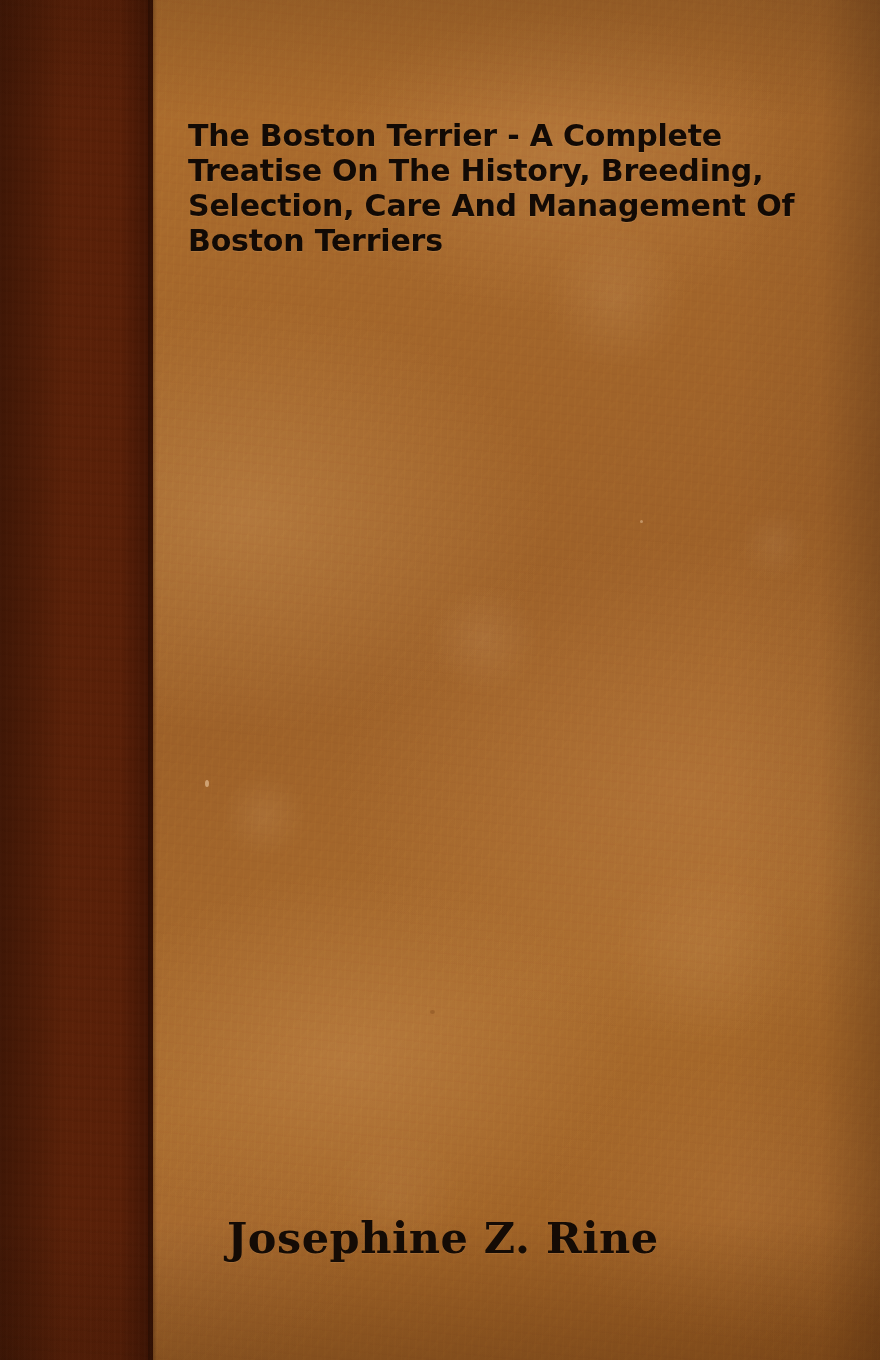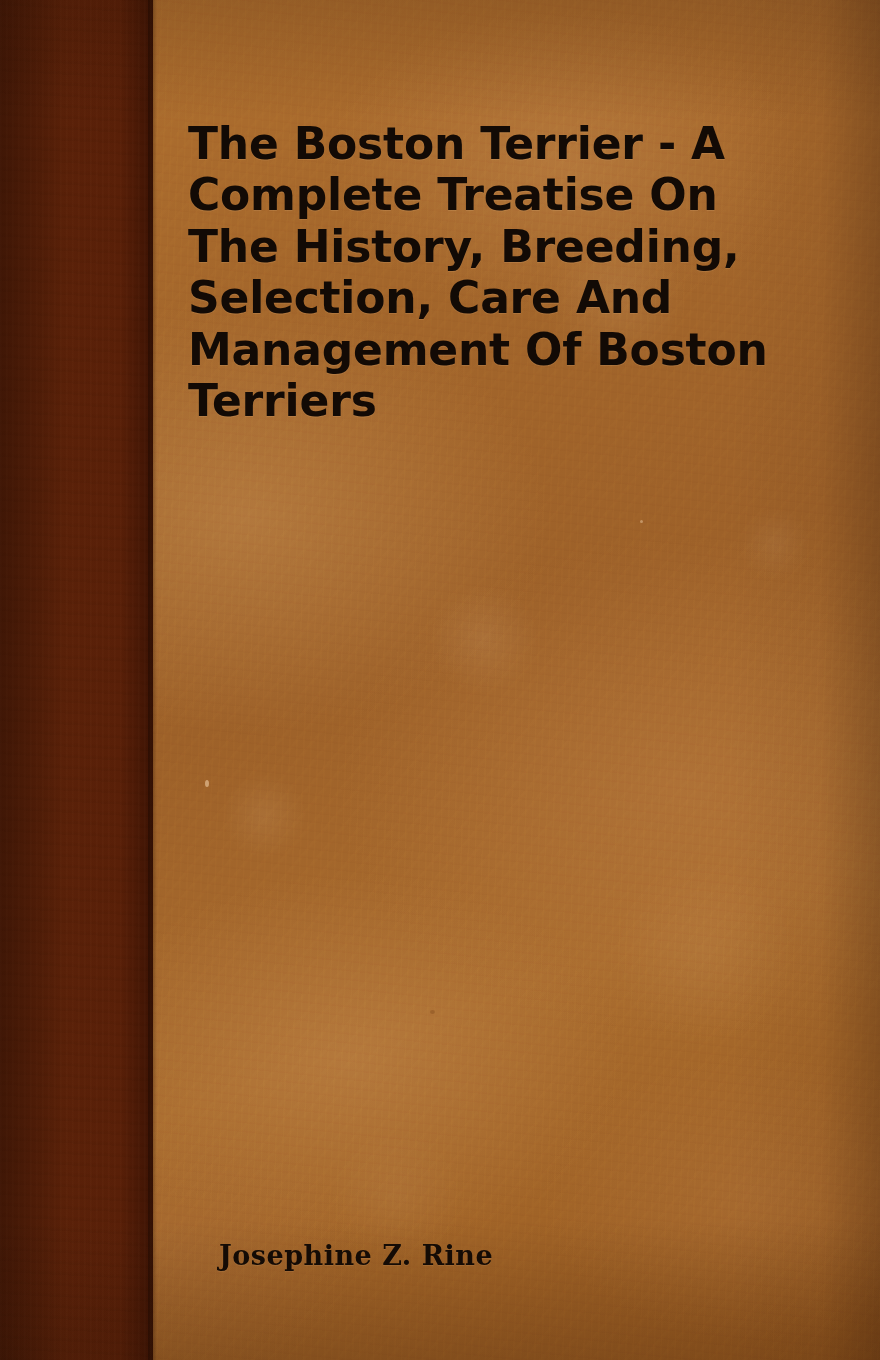--- a/index.html
+++ b/index.html
@@ -91,35 +91,35 @@
   }
   .title {
     position: absolute;
     left: 188px;
     top: 118px;
     width: 632px;
     margin: 0;
     color: #120a05;
     font-family: "DejaVu Sans", sans-serif;
     font-weight: bold;
-    font-size: 44px;
+    font-size: 30px;
     line-height: 1.17;
     letter-spacing: -0.2px;
     text-shadow: 0 1px 0 rgba(255,220,180,0.12);
   }
   .author {
     position: absolute;
     left: 215px;
     bottom: 85px;
     width: 620px;
-    margin: 4px;
+    margin: 12px;
     color: #140b05;
     font-family: "DejaVu Serif", serif;
     font-weight: bold;
-    font-size: 27px;
+    font-size: 43px;
     letter-spacing: 0.5px;
     text-shadow: 0 1px 0 rgba(255,220,180,0.10);
   }
   .speck {
     position: absolute;
     border-radius: 50%;
     pointer-events: none;
   }
 </style>
 </head>

